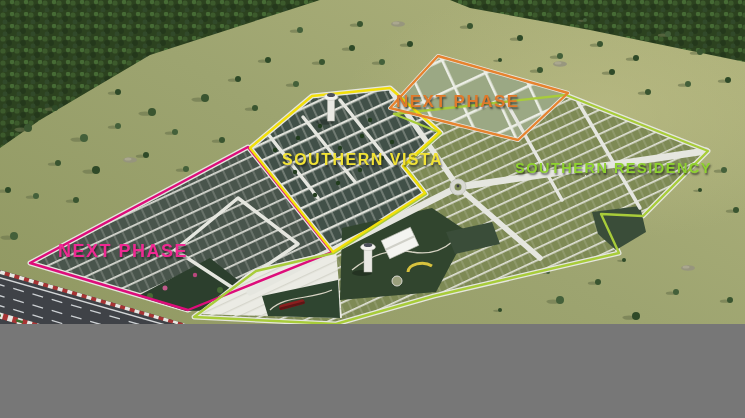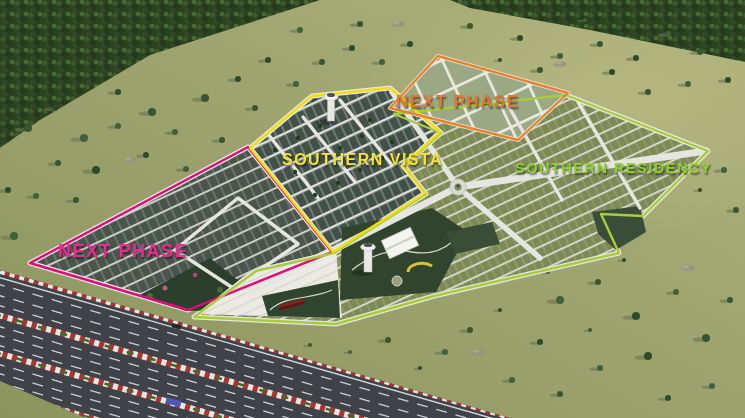--- a/index.html
+++ b/index.html
@@ -1,16 +1,16 @@
 <!DOCTYPE html>
 <html><head>
 <meta charset="utf-8">
 <style>
   html,body{margin:0;padding:0;background:#777;}
-  .canvas{position:relative;width:745px;height:418px;overflow:hidden;
+  .canvas{position:relative;width:745px;height:324px;overflow:hidden;
           font-family:"Liberation Sans",sans-serif;}
   svg{display:block;}
   .zlabel{font-family:"Liberation Sans",sans-serif;font-weight:bold;
           letter-spacing:1.5px;
           text-shadow:1px 2px 2px rgba(25,25,25,0.65);}
 </style>
 </head>
 <body>
 
 <div class="canvas">

